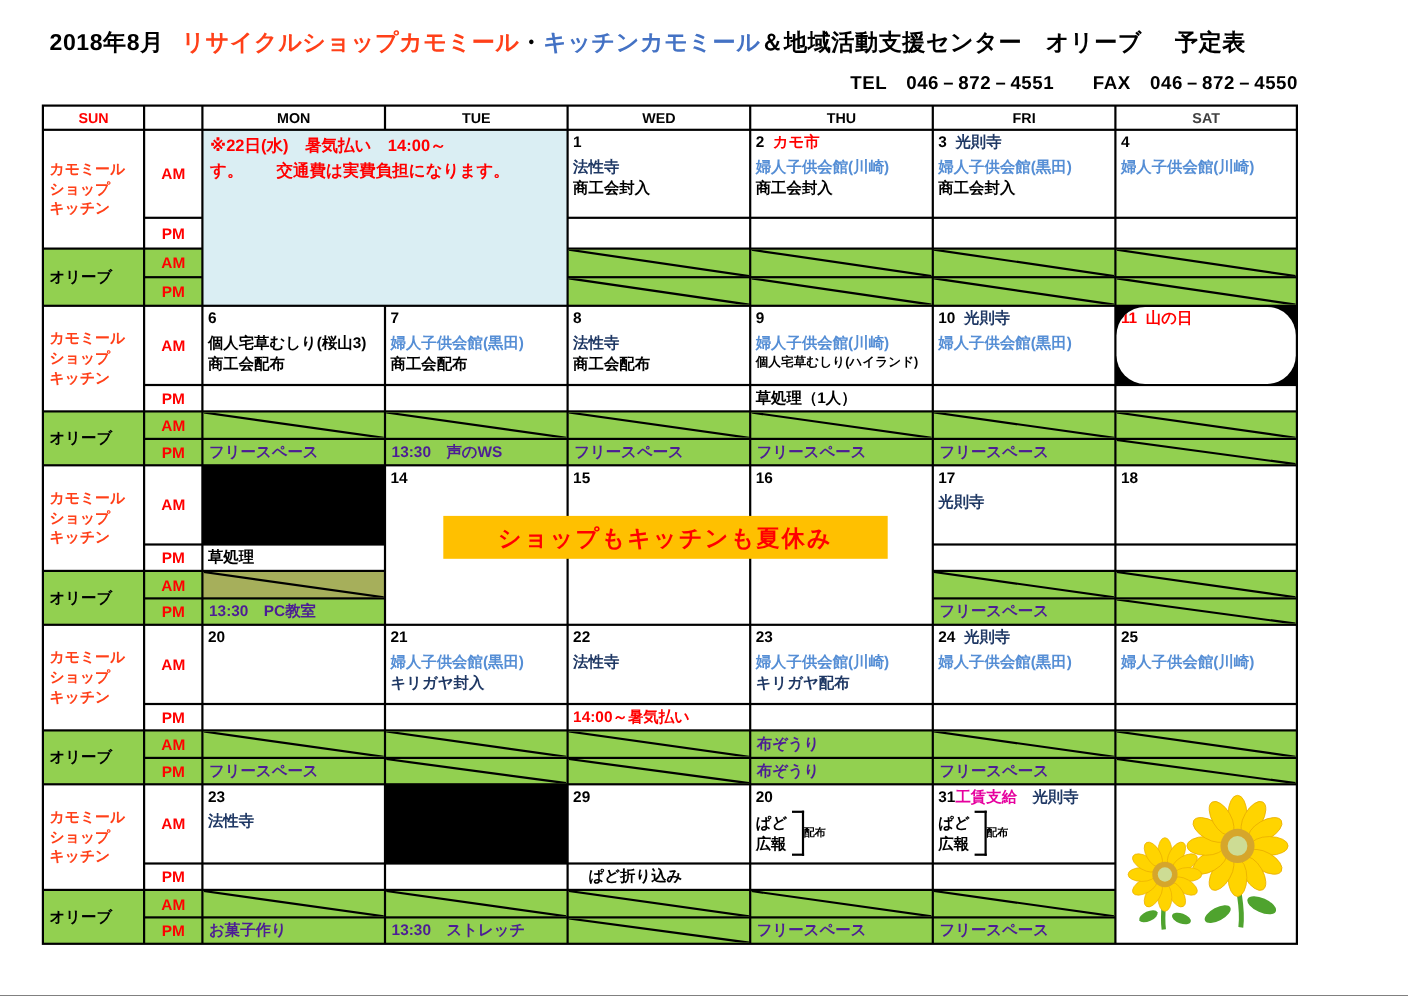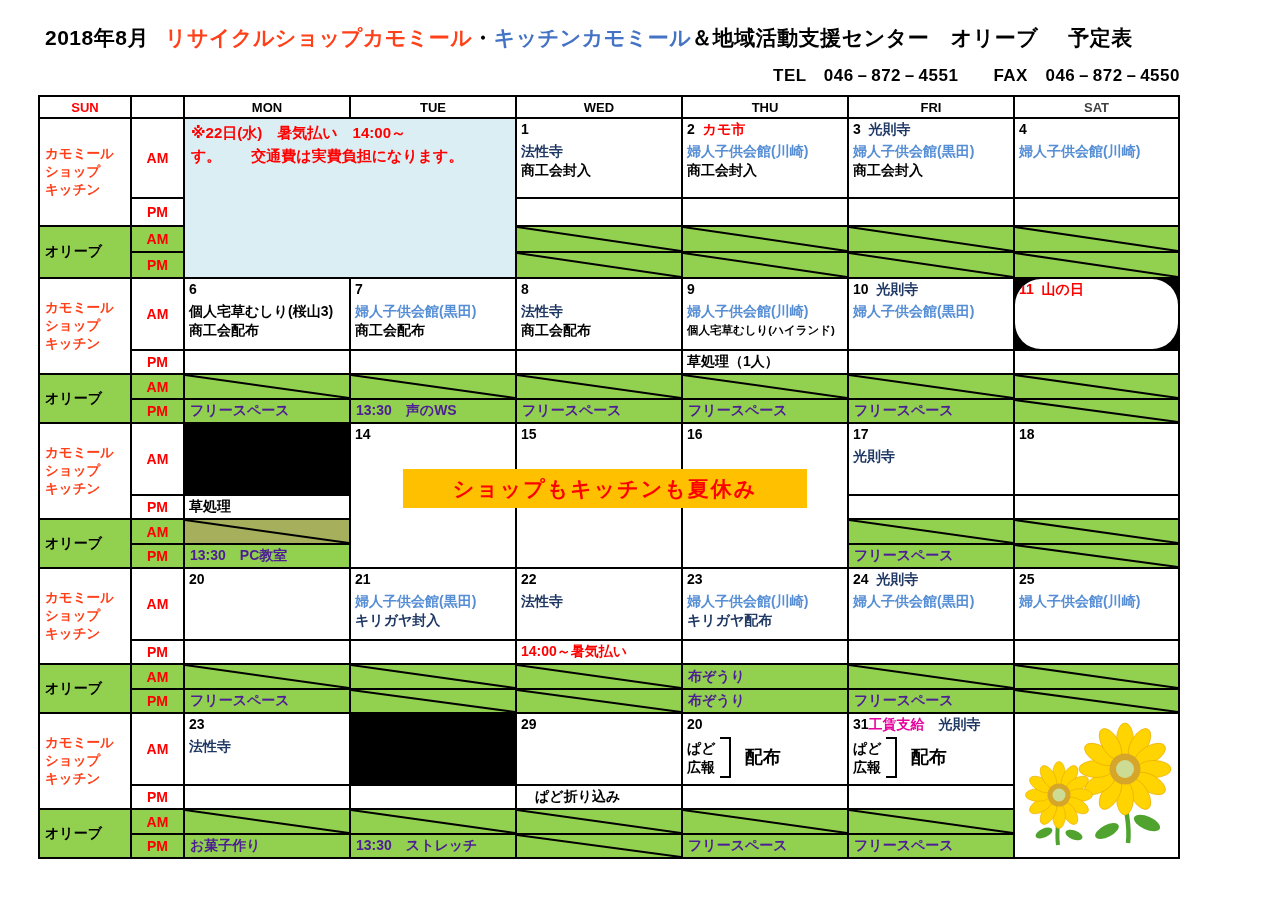--- a/index.html
+++ b/index.html
@@ -35,21 +35,21 @@
   .ln.small{font-size:11.5px;}
   .otext{display:flex;align-items:center;padding-left:5px;font-size:14px;color:#4c1d95;white-space:pre;}
   .diag{position:absolute;left:0;top:0;width:100%;height:100%;display:block;}
   .notice{background:#DAEEF3;color:#FF0000;font-size:15px;line-height:1.5;padding:3px 6px;white-space:pre-wrap;}
   .banner{position:absolute;left:365px;top:374px;width:404px;height:39px;background:#FFC000;color:#FF0000;
     font-size:21px;display:flex;align-items:center;justify-content:center;letter-spacing:2px;}
   #overlay{position:absolute;left:0;top:0;width:1142px;height:764px;pointer-events:none;}
   .brkt-row{display:flex;align-items:center;margin-top:1px;}
   .brkt-col{display:flex;flex-direction:column;font-size:14px;line-height:19px;}
   .brkt{width:9px;height:37px;border-top:2.5px solid #000;border-right:2.5px solid #000;border-bottom:2.5px solid #000;margin-left:4px;}
-  .brkt-label{margin-left:14px;font-size:18px;}
+  .brkt-label{margin-left:0;font-size:10px;}
   .tallcell{padding:1px 3px 0 4px;}
 </style>
 </head>
 <body>
 
 <div id="title"><span class="t-month">2018年8月</span><span class="t-shop">リサイクルショップカモミール</span><span class="t-sep">・</span><span class="t-kitchen">キッチンカモミール</span><span class="t-center">＆地域活動支援センター　オリーブ</span><span class="t-center t-suffix">予定表</span></div>
 
 <div id="contact">TEL　046－872－4551　　FAX　046－872－4550</div>
 
 <div id="cal">

